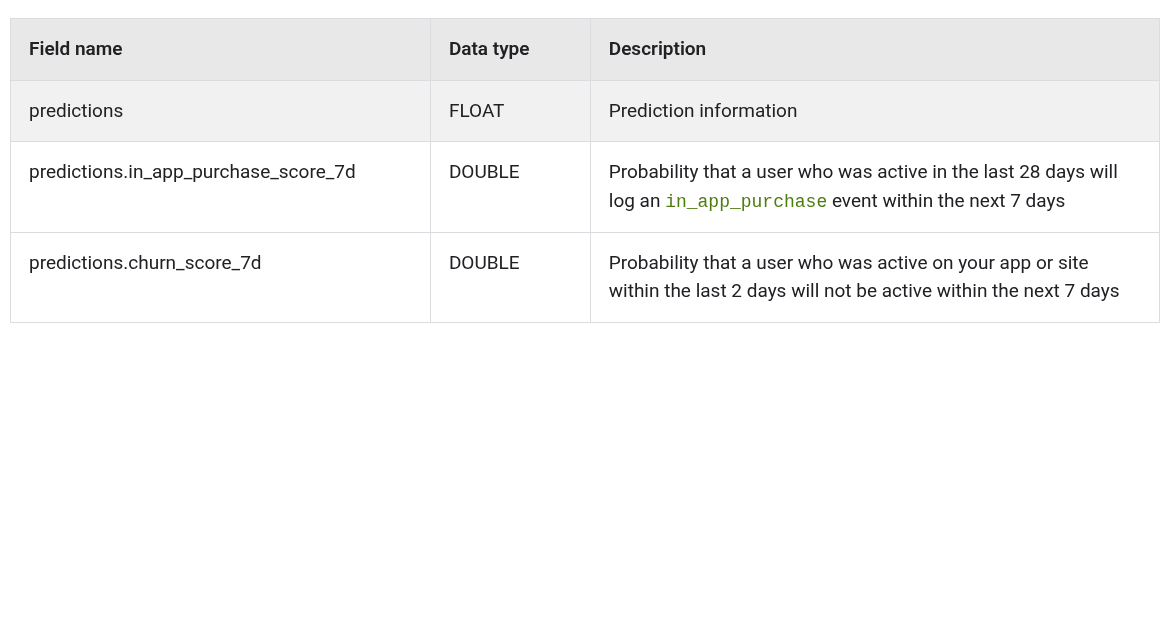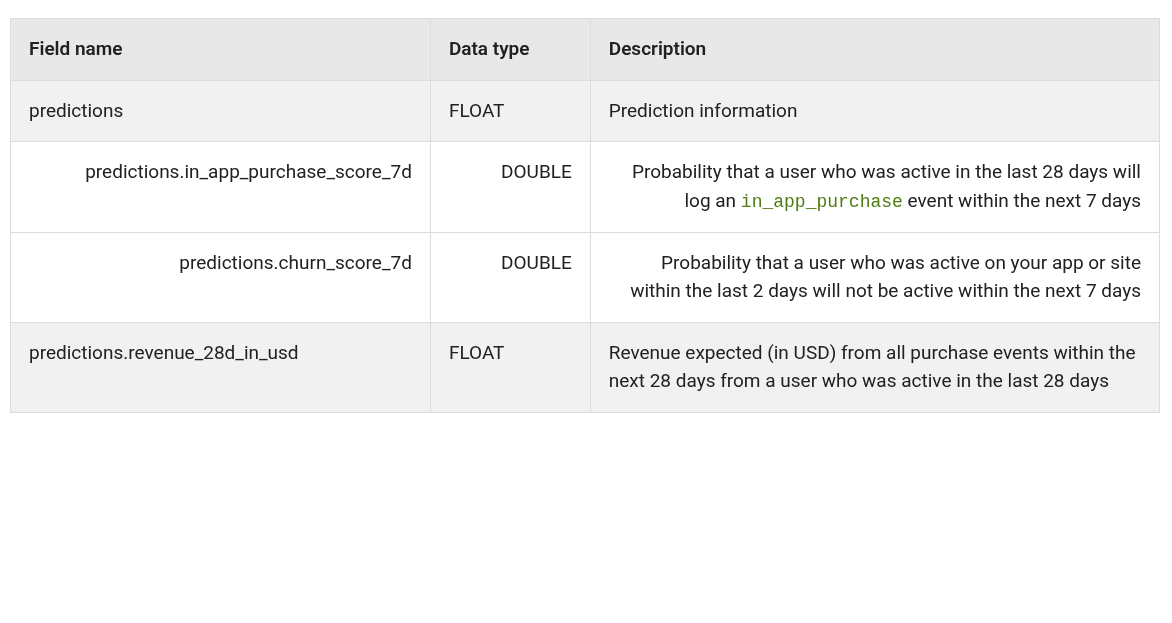--- a/index.html
+++ b/index.html
@@ -38,21 +38,20 @@
       width: 160px;
     }
     .col-desc {
       width: 570px;
     }
     tr.shaded td {
       background: #f1f1f1;
     }
     tr.plain td {
       background: #ffffff;
-      text-align: right;
     }
     code.inline {
       font-family: ui-monospace, SFMono-Regular, "SF Mono", Menlo, Consolas, "Liberation Mono", monospace;
       color: #4d7c0f;
       font-size: 18px;
     }
     .desc-text {
       display: inline;
     }
   </style>
@@ -76,19 +75,14 @@
       <tr class="plain">
         <td class="col-field">predictions.in_app_purchase_score_7d</td>
         <td class="col-type">DOUBLE</td>
         <td class="col-desc"><span class="desc-text">Probability that a user who was active in the last 28 days will log an </span><code class="inline">in_app_purchase</code><span class="desc-text"> event within the next 7 days</span></td>
       </tr>
       <tr class="plain">
         <td class="col-field">predictions.churn_score_7d</td>
         <td class="col-type">DOUBLE</td>
         <td class="col-desc"><span class="desc-text">Probability that a user who was active on your app or site within the last 2 days will not be active within the next 7 days</span></td>
       </tr>
-      <tr class="shaded">
-        <td class="col-field">predictions.revenue_28d_in_usd</td>
-        <td class="col-type">FLOAT</td>
-        <td class="col-desc"><span class="desc-text">Revenue expected (in USD) from all purchase events within the next 28 days from a user who was active in the last 28 days</span></td>
-      </tr>
     </tbody>
 </table>
 
 </body></html>

